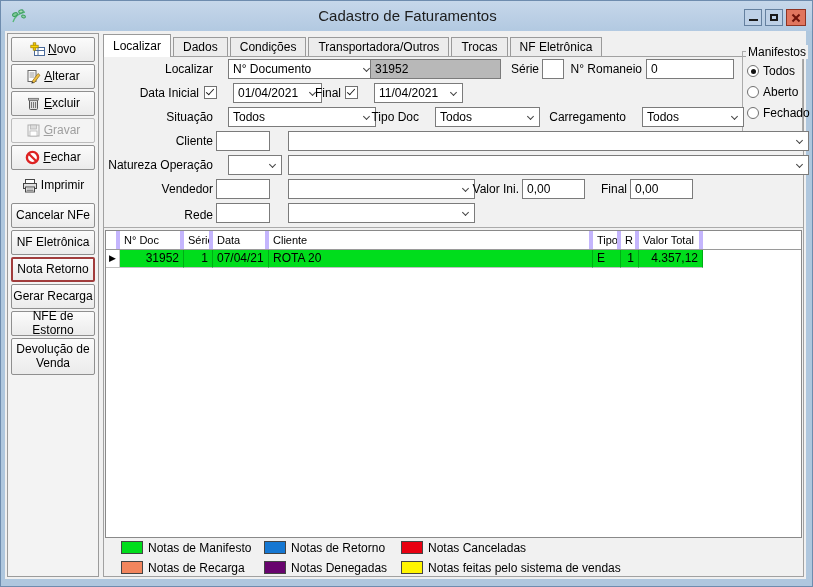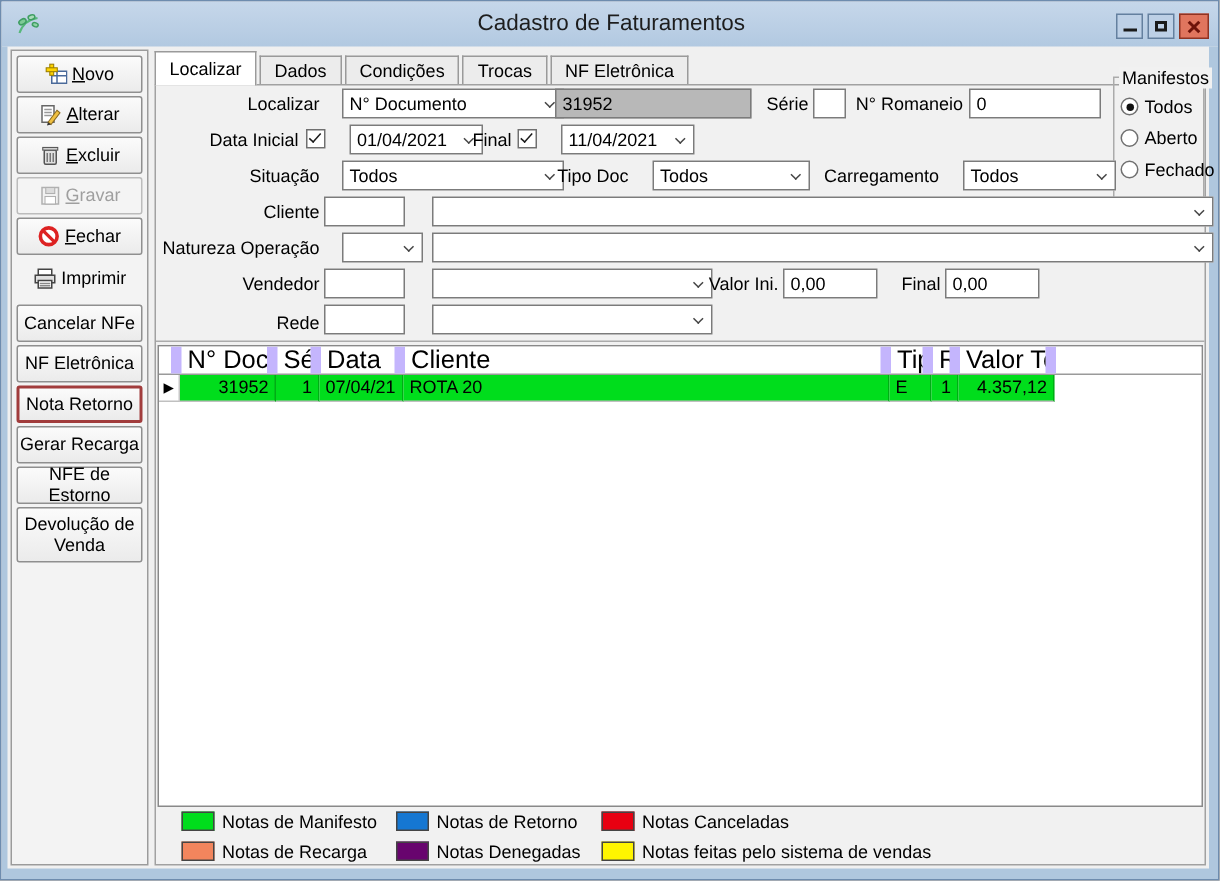--- a/index.html
+++ b/index.html
@@ -76,21 +76,21 @@
     padding:0 2px; font-size:12px; z-index:2; }
   .btn-pesquisar { position:absolute; left:722px; top:199px; width:80px; height:24px;
     background:linear-gradient(#fdfdfd,#ececec); border:1px solid #888;
     outline:1px dotted #444; outline-offset:-4px;
     display:flex; align-items:center; justify-content:center; gap:3px;
     font-weight:bold; font-size:12px; cursor:default; }
   
   .grid { position:absolute; left:104px; top:229px; width:697px; height:308px;
     background:#fff; border:1px solid #898989; overflow:hidden; }
   .grid-header { display:flex; height:19px; border-bottom:1px solid #9a9a9a; background:#fff; }
-  .gh { border-right:7px solid #c4b5fd; padding:0 4px; font-size:17px; line-height:18px;
+  .gh { border-right:4px solid #c4b5fd; padding:0 4px; font-size:11px; line-height:18px;
     white-space:nowrap; overflow:hidden; }
   .grid-row { display:flex; height:18px; cursor:default; }
   .gc { border-right:1px solid rgba(0,0,0,0.22); border-bottom:1px solid #c0c0c0;
     padding:0 4px; font-size:12px; line-height:17px; white-space:nowrap; overflow:hidden; }
   .gutter { width:14px; flex:0 0 auto; }
   .c-ndoc { width:64px; flex:0 0 auto; }
   .c-serie{ width:29px; flex:0 0 auto; }
   .c-data { width:56px; flex:0 0 auto; }
   .c-cli  { width:324px; flex:0 0 auto; }
   .c-tipo { width:28px; flex:0 0 auto; }
@@ -215,20 +215,21 @@
     <span>NFE de Estorno</span>
   </div>
   <div class="sbtn" style="top:337px; height:37px;">
     <span>Devolução de Venda</span>
   </div>
 
   <div class="tabs">
     <div class="tab active">Localizar</div>
     <div class="tab">Dados</div>
     <div class="tab">Condições</div>
+    <div class="tab">Transportadora/Outros</div>
     <div class="tab">Trocas</div>
     <div class="tab">NF Eletrônica</div>
   </div>
 
   <div class="content-bg"></div>
   <div class="search-sep"></div>
 
   <div class="lbl" style="left:120px; top:60px; width:92px;">Localizar</div>
   <div class="combo" style="left:215px; top:58px; width:148px;">
     <span>N° Documento</span>

